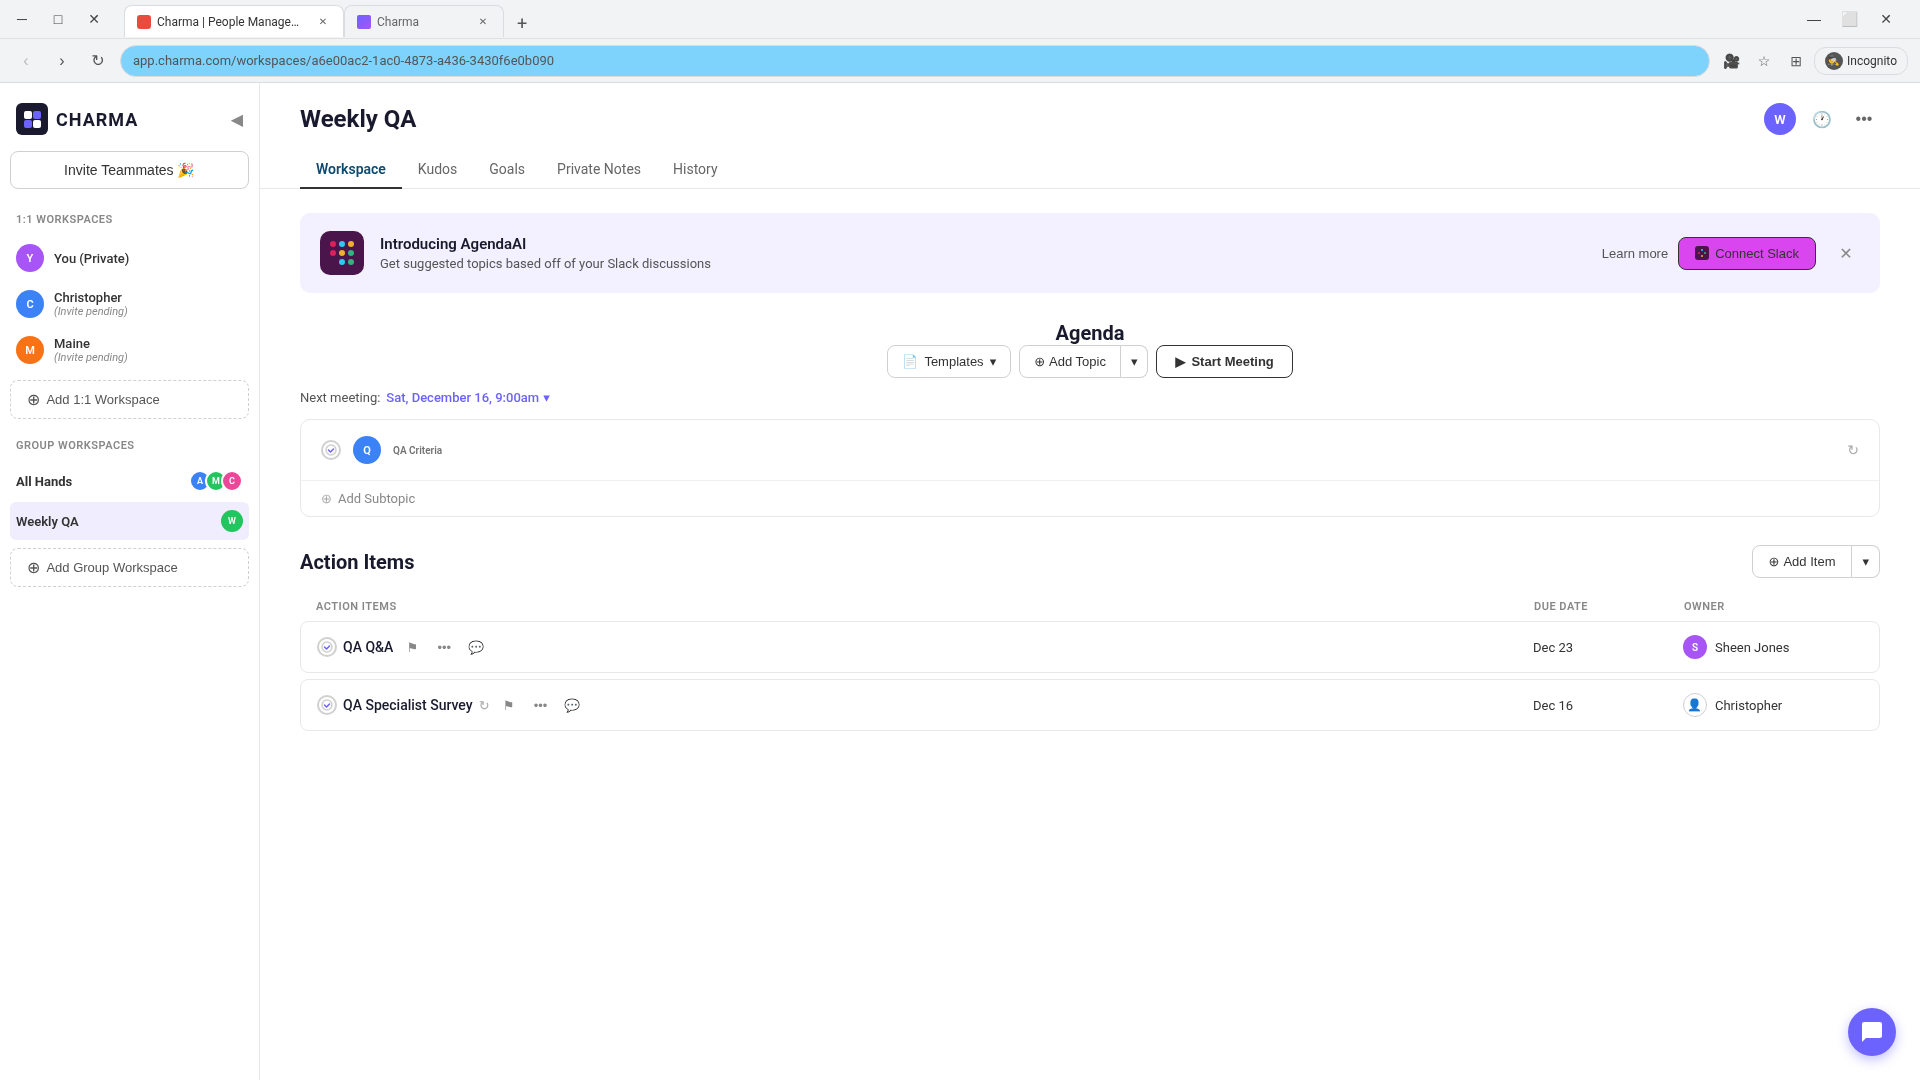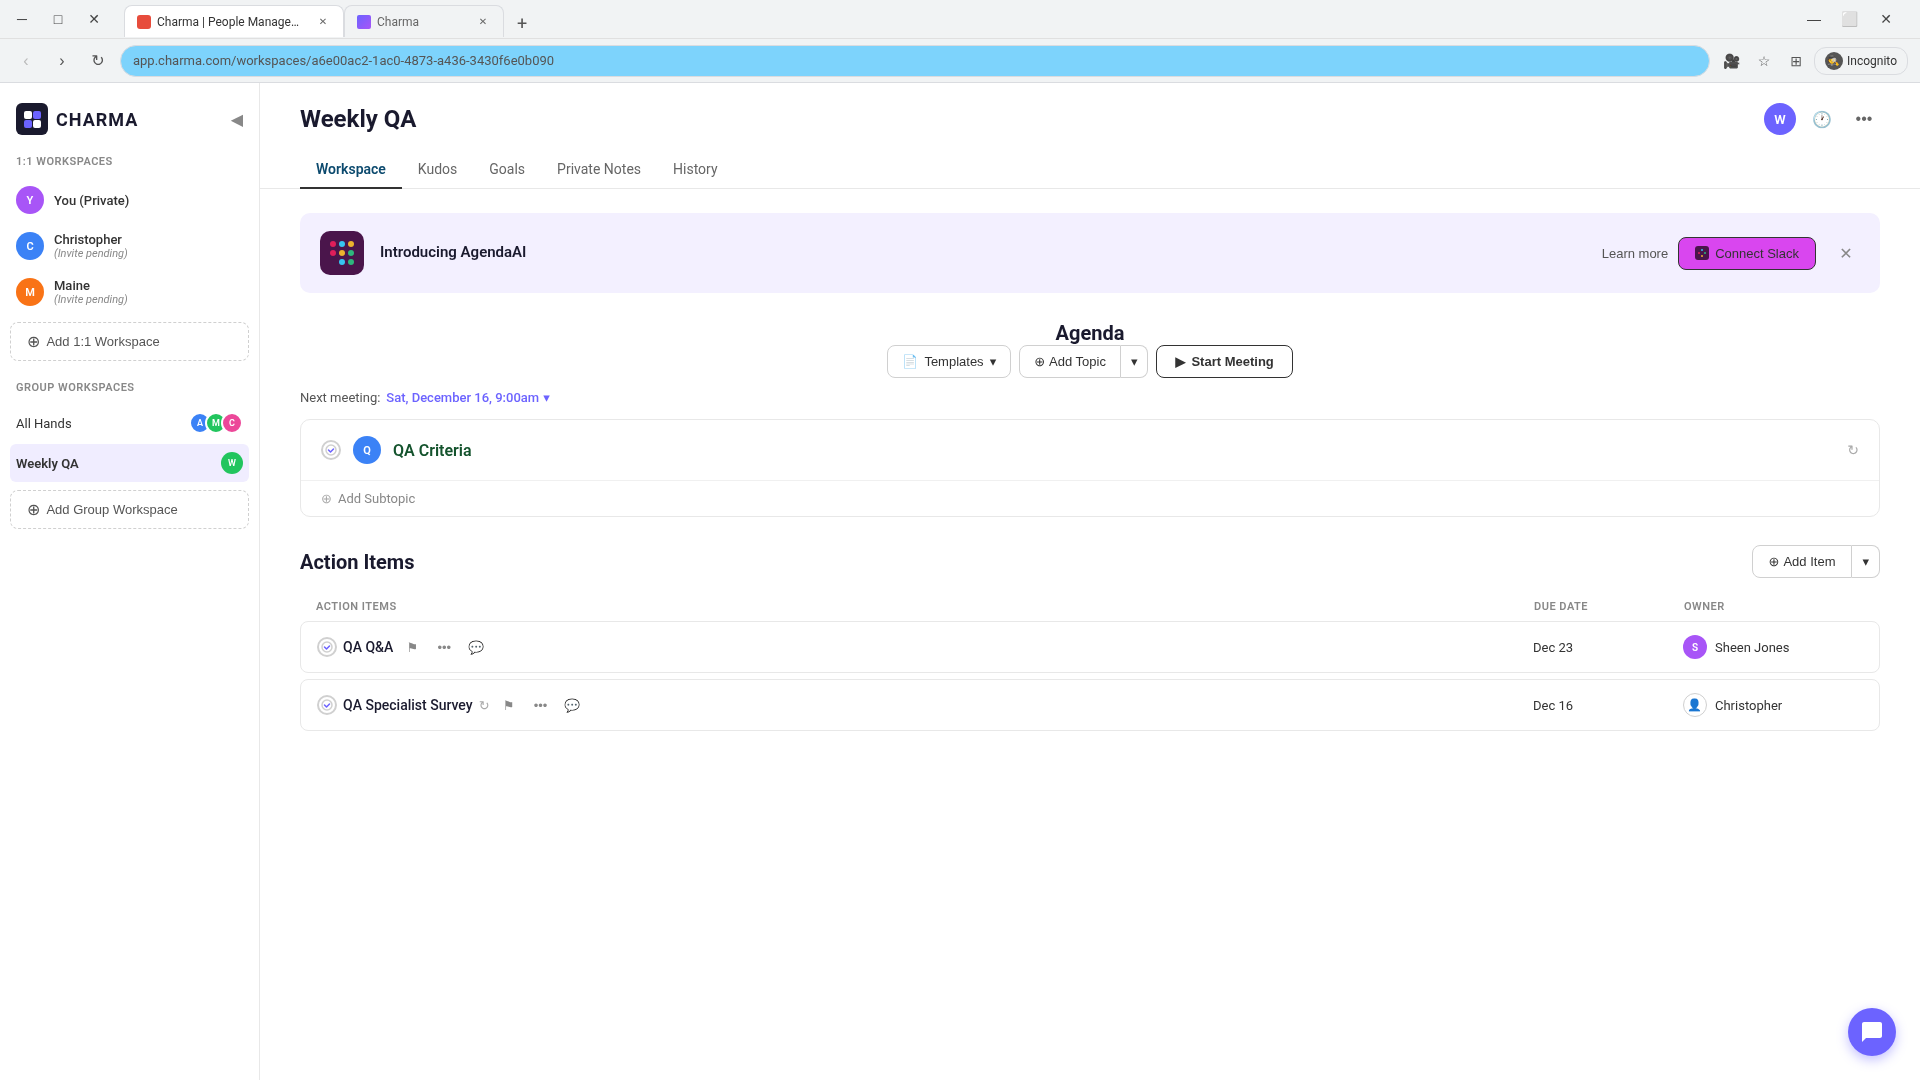--- a/index.html
+++ b/index.html
@@ -85,21 +85,21 @@
     .add-topic-dropdown { padding: 8px 10px; border: 1.5px solid #d0d0d0; border-left: none; border-radius: 0 8px 8px 0; font-size: 13px; color: #333; cursor: pointer; background: #fff; }
     .add-topic-group { display: flex; }
     .start-meeting-btn { display: flex; align-items: center; gap: 6px; padding: 8px 18px; border: 1.5px solid #333; border-radius: 8px; font-size: 13px; font-weight: 600; color: #333; cursor: pointer; background: #fff; }
 
     
     .agenda-items { border: 1px solid #e8e8e8; border-radius: 10px; overflow: hidden; margin-bottom: 28px; }
     .agenda-item { display: flex; align-items: center; gap: 12px; padding: 16px 20px; border-bottom: 1px solid #f0f0f0; }
     .agenda-item:last-child { border-bottom: none; }
     .agenda-check { width: 20px; height: 20px; border-radius: 50%; border: 2px solid #d0d0d0; display: flex; align-items: center; justify-content: center; color: #6c63ff; flex-shrink: 0; font-size: 12px; cursor: pointer; }
     .agenda-user-avatar { width: 28px; height: 28px; border-radius: 50%; overflow: hidden; flex-shrink: 0; }
-    .agenda-item-title { font-size: 16px; font-weight: 600; color: #14532d; flex: 1; }
+    .agenda-item-title { font-size: 10px; font-weight: 600; color: #737373; flex: 1; }
     .agenda-sync-icon { color: #aaa; font-size: 14px; cursor: pointer; }
     .add-subtopic { display: flex; align-items: center; gap: 6px; padding: 10px 20px; font-size: 13px; color: #888; cursor: pointer; }
 
     
     .action-items-section { }
     .action-items-header { display: flex; align-items: center; justify-content: space-between; margin-bottom: 14px; }
     .add-item-btn-group { display: flex; }
     .add-item-btn { display: flex; align-items: center; gap: 4px; padding: 8px 16px; border: 1.5px solid #d0d0d0; border-radius: 8px 0 0 8px; font-size: 13px; color: #333; cursor: pointer; background: #fff; }
     .add-item-dropdown { padding: 8px 10px; border: 1.5px solid #d0d0d0; border-left: none; border-radius: 0 8px 8px 0; font-size: 13px; color: #333; cursor: pointer; background: #fff; }
     .table-header { display: grid; grid-template-columns: 1fr 150px 180px; padding: 8px 16px; }
@@ -124,21 +124,21 @@
     
     .chat-widget { position: fixed; bottom: 24px; right: 24px; width: 48px; height: 48px; background: #6c63ff; border-radius: 50%; display: flex; align-items: center; justify-content: center; cursor: pointer; box-shadow: 0 4px 12px rgba(108,99,255,0.4); }
 
     
     .user-circle-group { display: flex; }
     .user-circle-group .sidebar-avatar { margin-left: -6px; border: 2px solid #fff; }
     .user-circle-group .sidebar-avatar:first-child { margin-left: 0; }
 
     .sidebar-group-row { display: flex; align-items: center; padding: 8px 6px; border-radius: 6px; cursor: pointer; margin-bottom: 2px; }
     .sidebar-group-row.active { background: #f0edff; }
-    .sidebar-group-name { flex: 1; font-size: 13px; color: #333; font-weight: 400; }
+    .sidebar-group-name { flex: 1; font-size: 13px; color: #333; font-weight: 700; }
     .sidebar-group-name.active { font-weight: 600; }
 
     .action-items-left-area { display: flex; align-items: center; gap: 6px; flex: 1; }
   </style>
 </head>
 <body>
 
 <div class="browser-chrome">
   <div class="browser-titlebar">
     <div class="browser-controls">
@@ -193,20 +193,23 @@
           <rect width="8" height="8" x="2" y="2" rx="2" fill="#fff"></rect>
           <rect width="8" height="8" x="11" y="2" rx="2" fill="#6c63ff"></rect>
           <rect width="8" height="8" x="2" y="11" rx="2" fill="#6c63ff"></rect>
           <rect width="8" height="8" x="11" y="11" rx="2" fill="#fff"></rect>
         </svg>
       </div>
       <span class="logo-text">CHARMA</span>
       <span class="sidebar-collapse">◀</span>
     </div>
 
+    <button class="invite-btn">
+      <span>Invite Teammates 🎉</span>
+    </button>
 
     <div class="sidebar-section-title">1:1 Workspaces</div>
 
     <div class="sidebar-item">
       <div class="sidebar-avatar av-purple">Y</div>
       <div class="sidebar-item-text">
         <div class="sidebar-item-name">You (Private)</div>
       </div>
     </div>
 
@@ -285,20 +288,21 @@
               <rect x="19" y="28" width="6" height="6" rx="3" fill="#36C5F0"></rect>
               <rect x="28" y="19" width="6" height="6" rx="3" fill="#2EB67D"></rect>
               <rect x="28" y="28" width="6" height="6" rx="3" fill="#2EB67D"></rect>
               <rect x="28" y="10" width="6" height="6" rx="3" fill="#ECB22E"></rect>
               <rect x="19" y="19" width="6" height="6" rx="3" fill="#ECB22E"></rect>
             </g>
           </svg>
         </div>
         <div class="banner-text">
           <div class="banner-title">Introducing AgendaAI</div>
+          <div class="banner-sub">Get suggested topics based off of your Slack discussions</div>
         </div>
         <div class="banner-actions">
           <button class="learn-more-btn">Learn more</button>
           <button class="connect-slack-btn">
             <svg width="14" height="14" viewBox="0 0 14 14" fill="none">
               <rect width="14" height="14" rx="3" fill="#4A154B"></rect>
               <rect x="3" y="6" width="2" height="2" rx="1" fill="#E01E5A"></rect>
               <rect x="6" y="3" width="2" height="2" rx="1" fill="#36C5F0"></rect>
               <rect x="9" y="6" width="2" height="2" rx="1" fill="#2EB67D"></rect>
               <rect x="6" y="9" width="2" height="2" rx="1" fill="#ECB22E"></rect>

